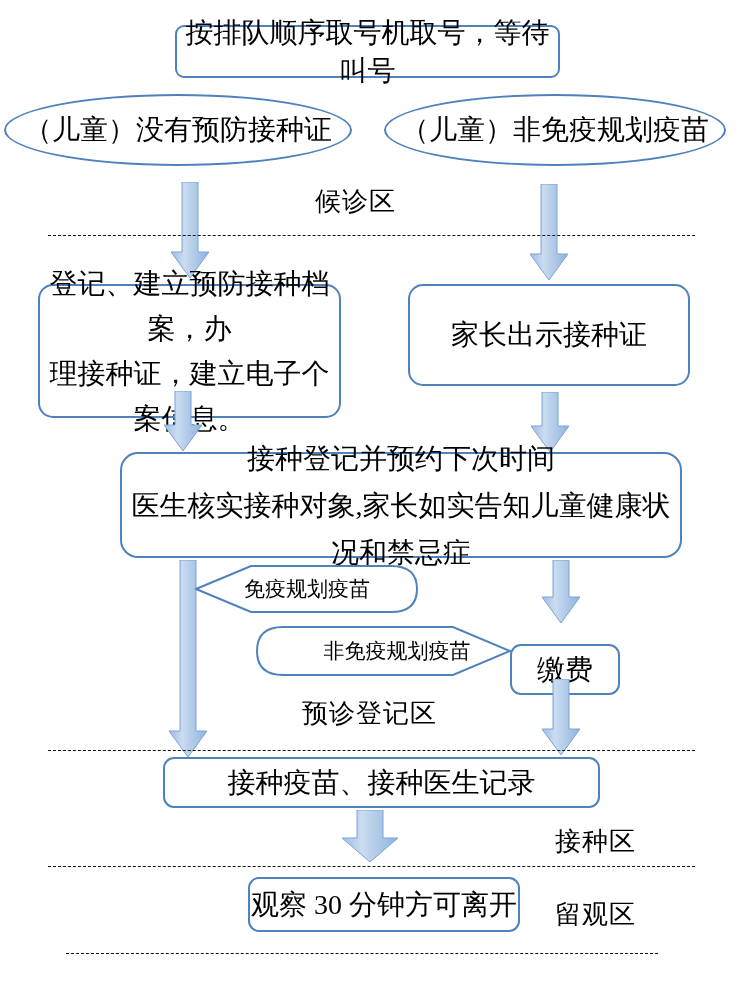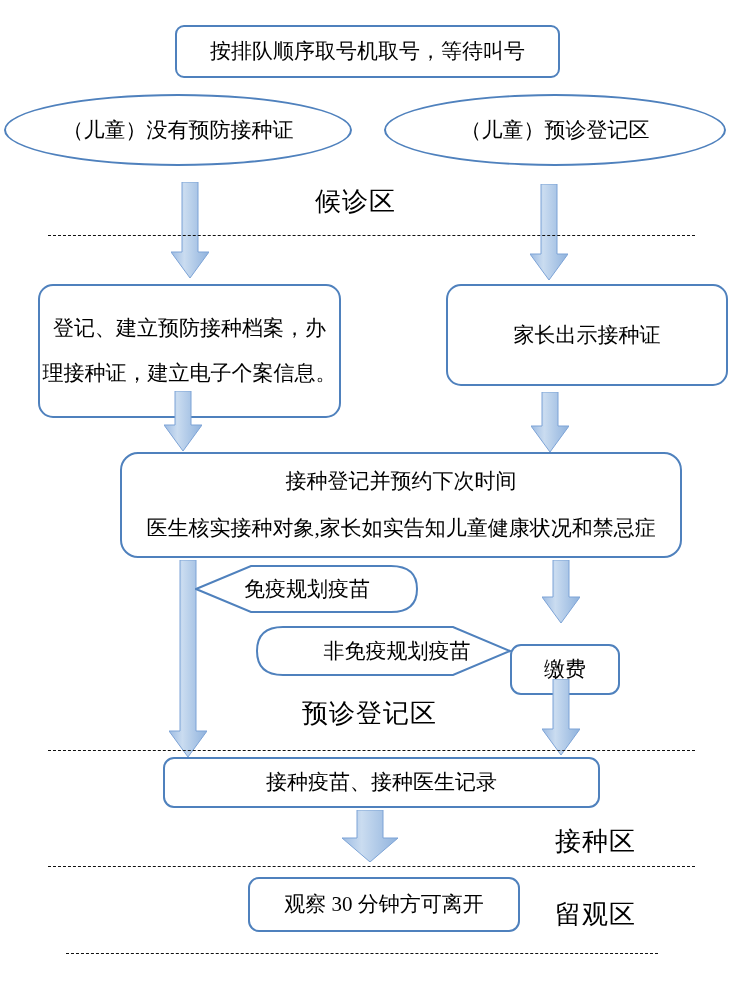--- a/index.html
+++ b/index.html
@@ -11,21 +11,21 @@
     color:#000;
     overflow:hidden;
   }
   .node{
     position:absolute;
     border:2px solid #4f81bd;
     border-radius:12px;
     background:#fff;
     display:flex;align-items:center;justify-content:center;
     text-align:center;
-    font-size:21px;
+    font-size:28px;
     line-height:1.35;
     box-sizing:border-box;
   }
   .ellipse{border-radius:50%;}
   .prewrap{white-space:pre-line;line-height:45px;}
   .two-line{flex-direction:column;line-height:47px;}
   .zone-label{
     position:absolute;
     font-size:26px;
     letter-spacing:1px;
@@ -61,41 +61,41 @@
 
   <div class="node" style="left:175px;top:25px;width:385px;height:53px;border-radius:9px;">
       <span>按排队顺序取号机取号，等待叫号</span>
     </div>
 
   <div class="node ellipse" style="left:4px;top:94px;width:348px;height:72px;">
       <span>（儿童）没有预防接种证</span>
     </div>
 
   <div class="node ellipse" style="left:384px;top:94px;width:342px;height:72px;">
-      <span>（儿童）预诊登记区</span>
+      <span>（儿童）非免疫规划疫苗</span>
     </div>
 
   <div class="arrow" style="left:171px;top:182px;">
     <svg width="38" height="96" viewBox="0 0 38 96">
       <polygon points="11,0 27,0 27,70 38,70 19,96 0,70 11,70" fill="url(#agrad)" stroke="#7da3d6" stroke-width="1"></polygon>
     </svg>
   </div>
   <div class="arrow" style="left:530px;top:184px;">
     <svg width="38" height="96" viewBox="0 0 38 96">
       <polygon points="11,0 27,0 27,70 38,70 19,96 0,70 11,70" fill="url(#agrad)" stroke="#7da3d6" stroke-width="1"></polygon>
     </svg>
   </div>
 
   <div class="zone-label" style="left:315px;top:184px;">候诊区</div>
   <div class="dashed" style="left:48px;top:235px;width:647px;"></div>
 
   <div class="node prewrap" style="left:38px;top:284px;width:303px;height:134px;border-radius:15px;"><span class="prewrap">登记、建立预防接种档案，办
 理接种证，建立电子个案信息。</span></div>
 
-  <div class="node" style="left:408px;top:284px;width:282px;height:102px;border-radius:15px;margin-left:38px;">
+  <div class="node" style="left:408px;top:284px;width:282px;height:102px;border-radius:15px;">
       <span>家长出示接种证</span>
     </div>
 
   <div class="arrow" style="left:164px;top:391px;">
     <svg width="38" height="60" viewBox="0 0 38 60">
       <polygon points="11,0 27,0 27,34 38,34 19,60 0,34 11,34" fill="url(#agrad)" stroke="#7da3d6" stroke-width="1"></polygon>
     </svg>
   </div>
   <div class="arrow" style="left:531px;top:392px;">
     <svg width="38" height="60" viewBox="0 0 38 60">

